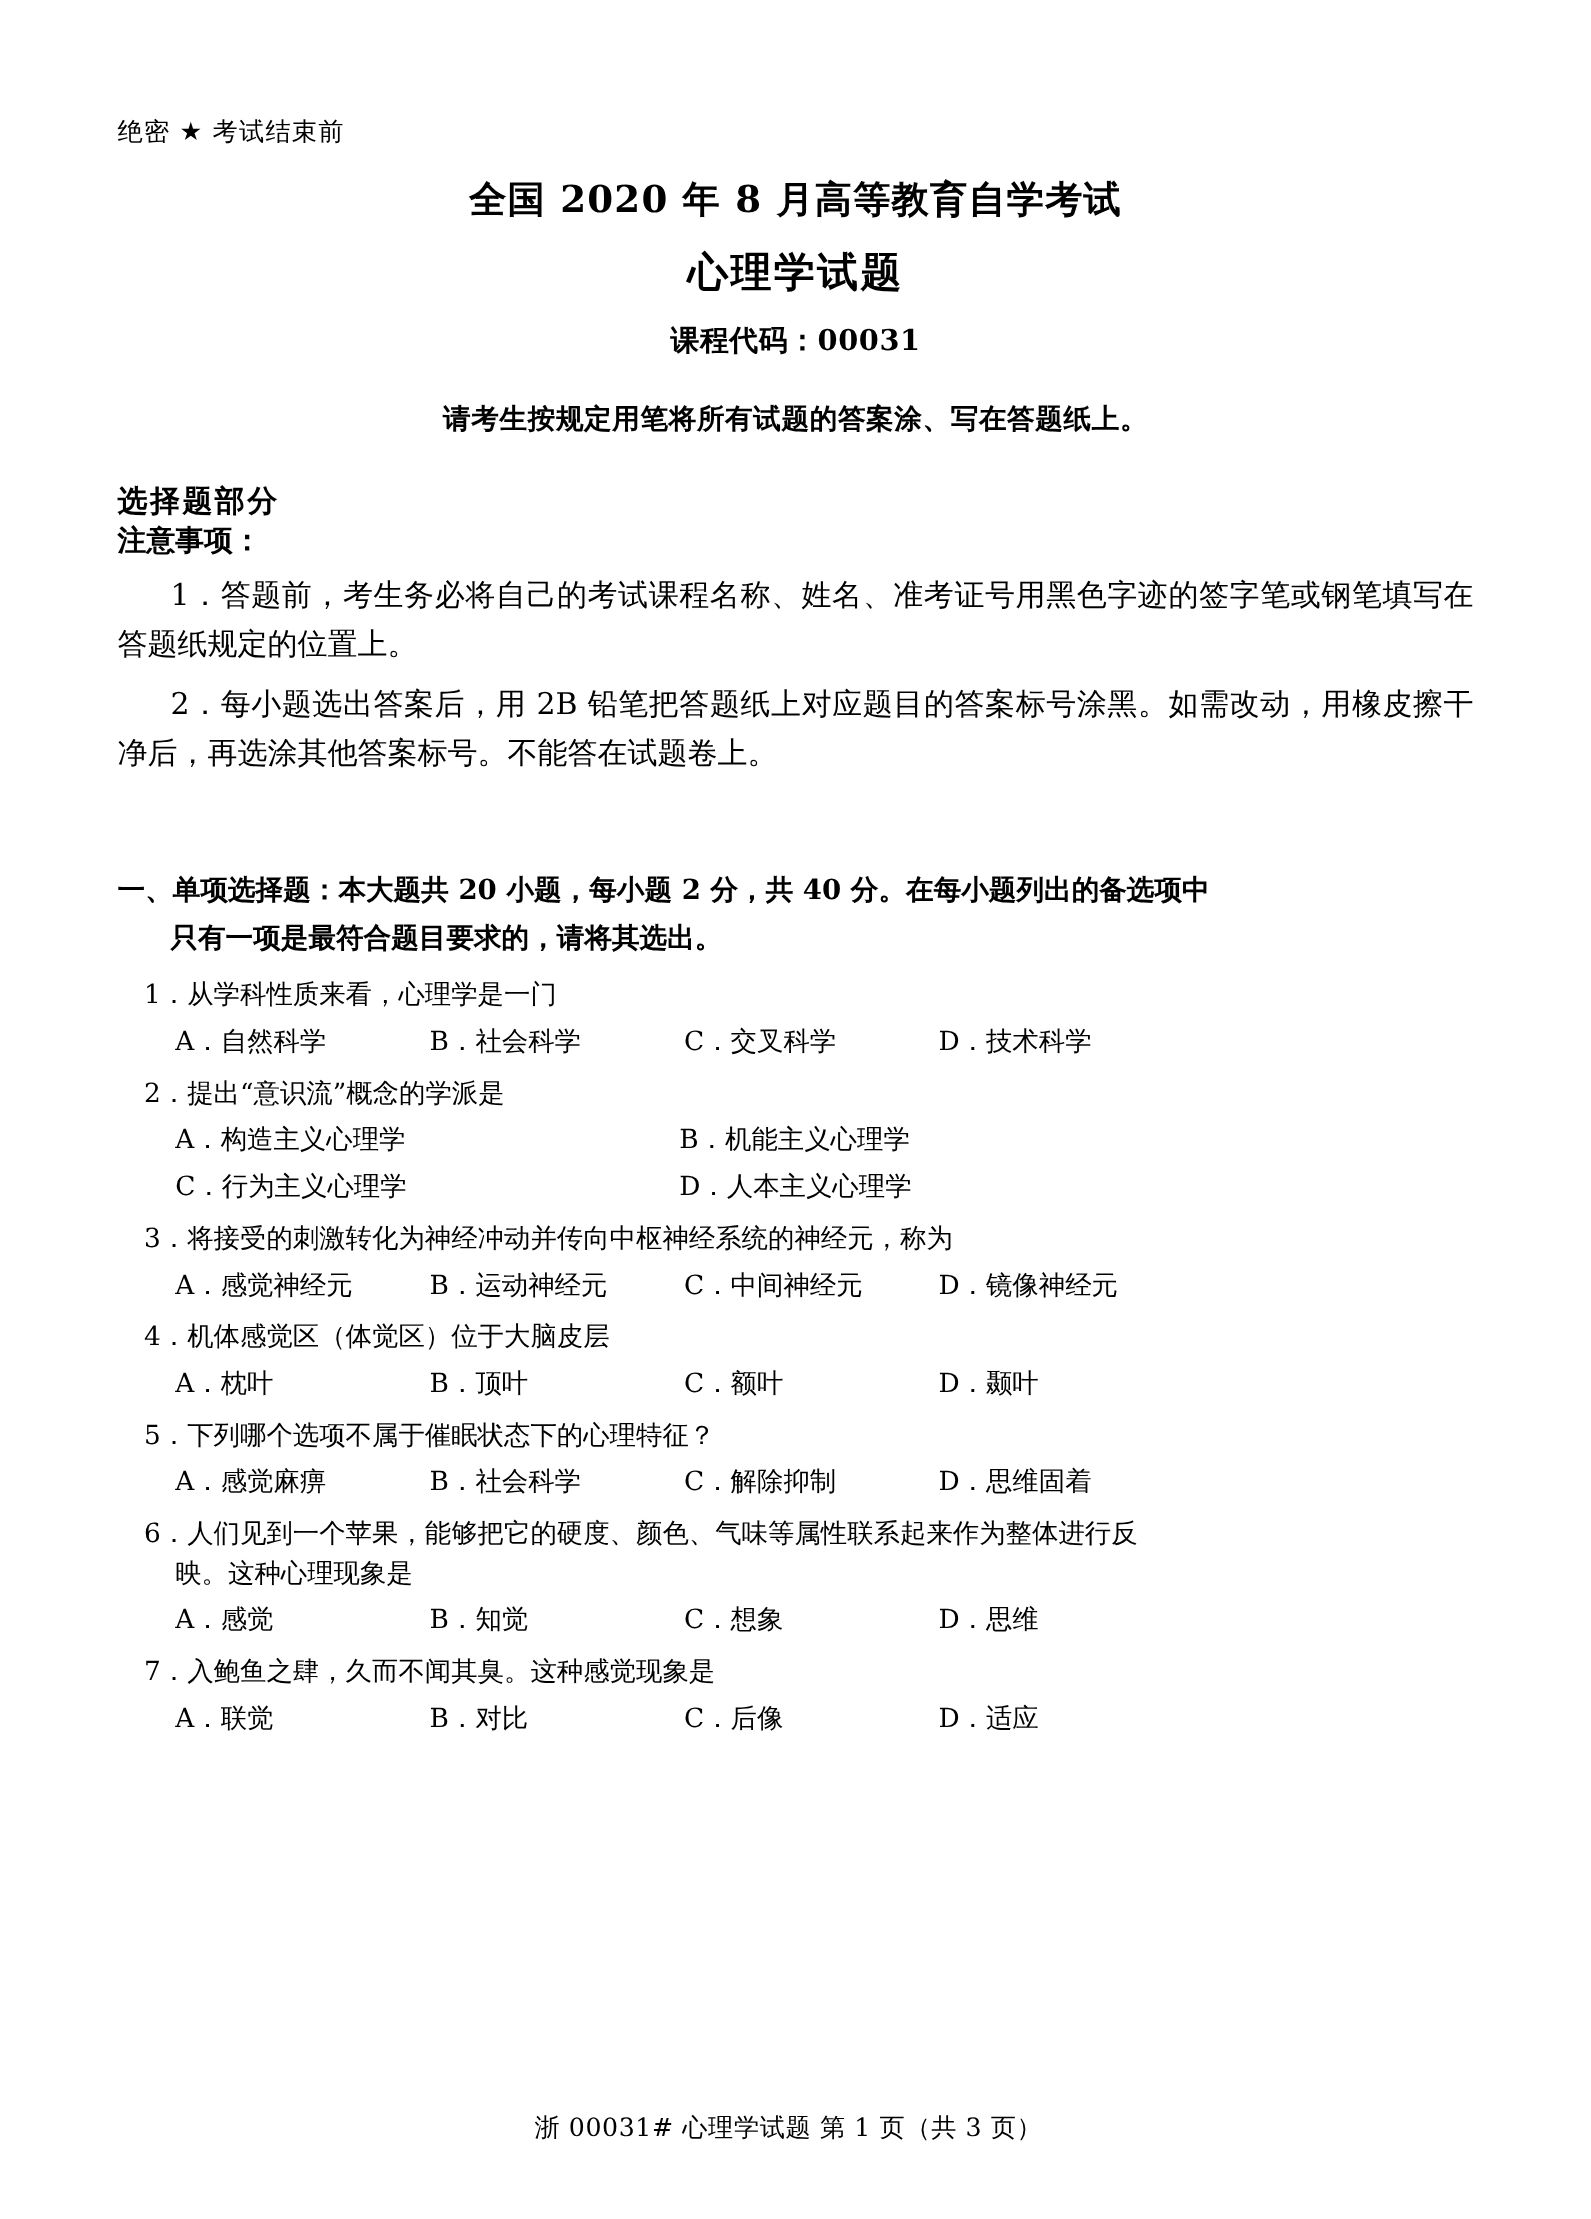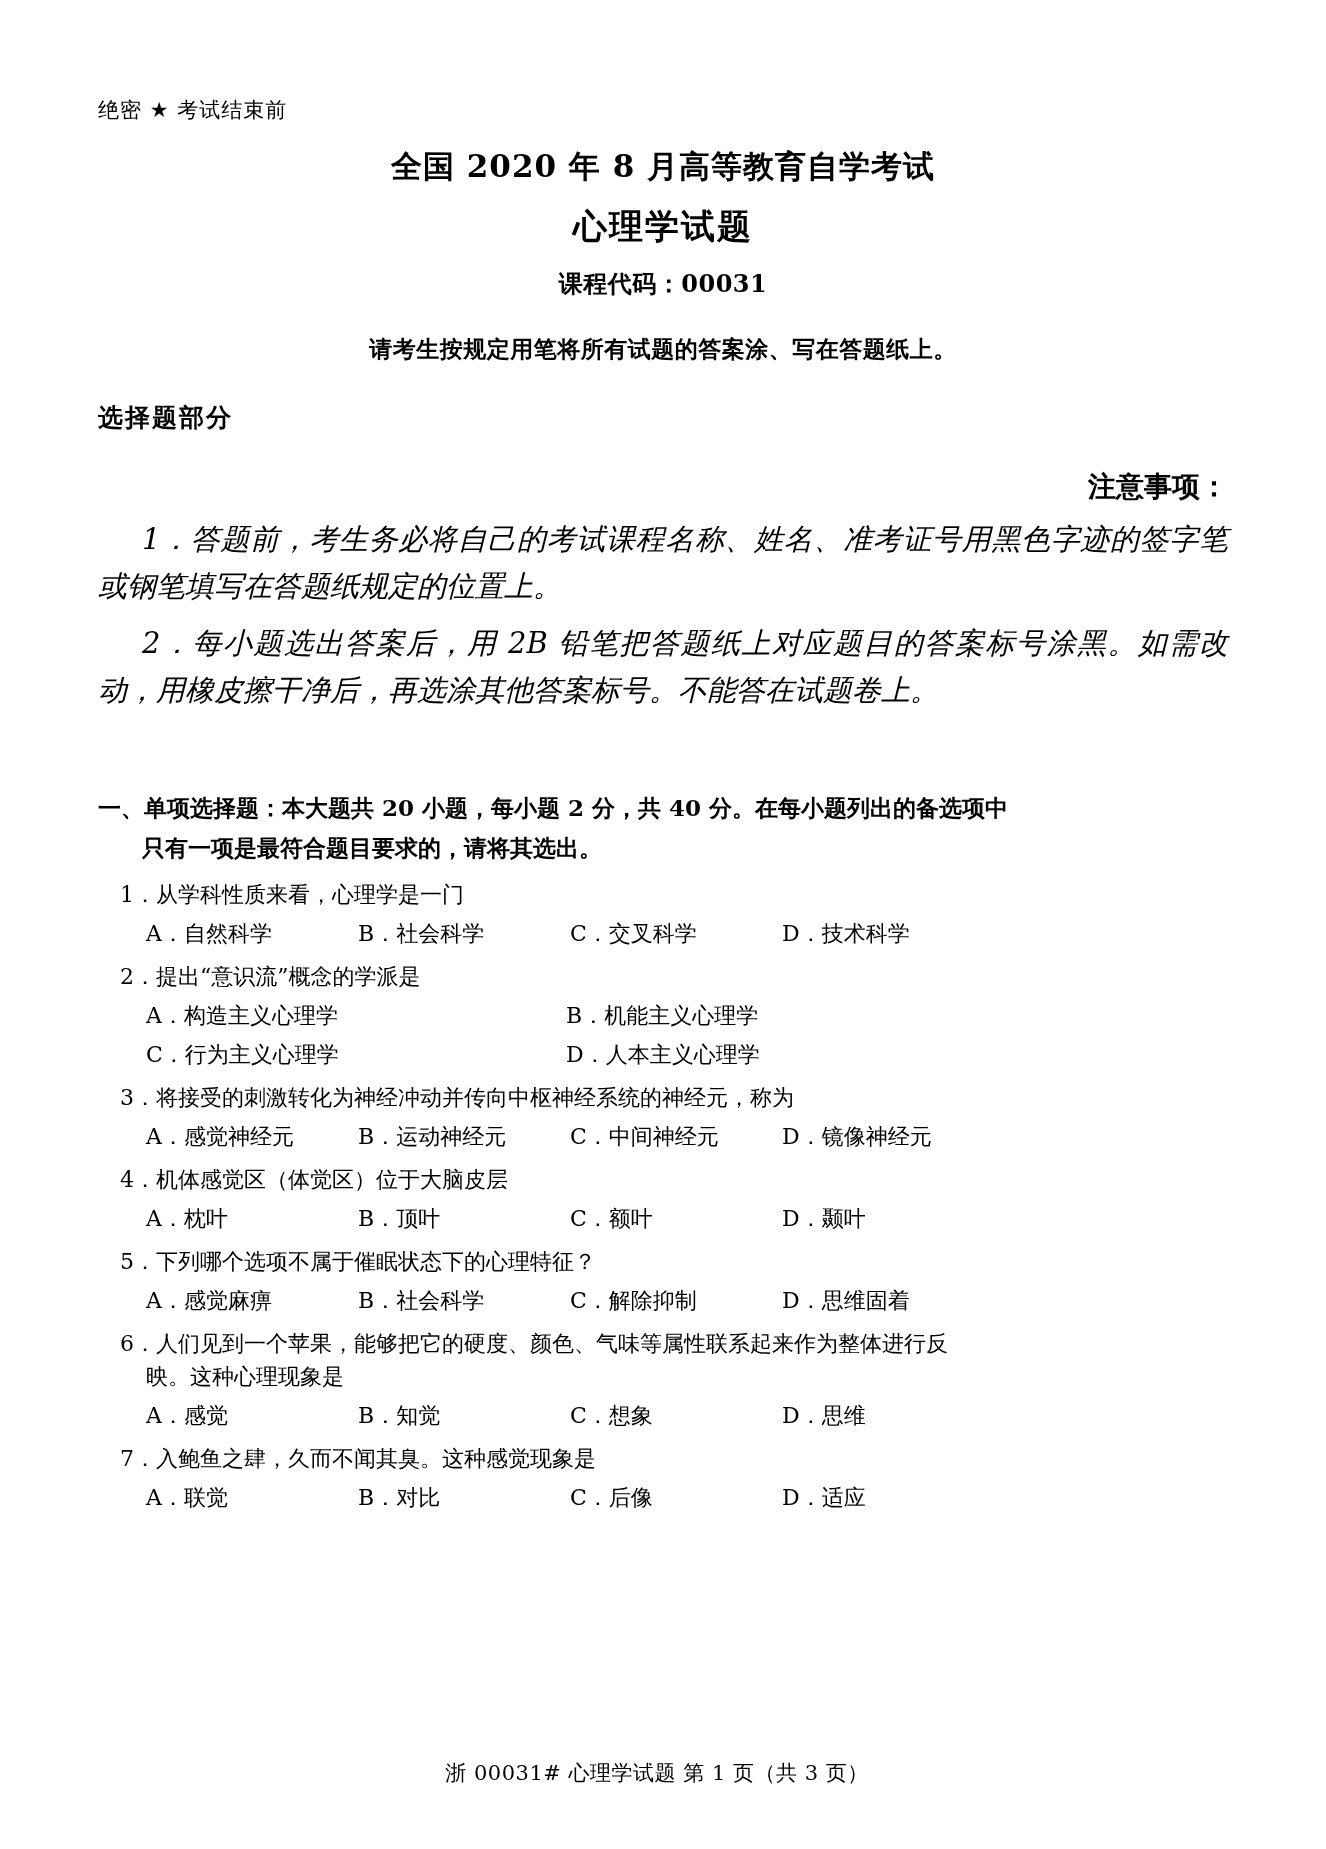--- a/index.html
+++ b/index.html
@@ -64,32 +64,29 @@
     letter-spacing: 0.5px;
   }
   .section-title {
     text-align: left;
     font-size: 25px;
     font-weight: bold;
     margin-top: 36px;
     letter-spacing: 2px;
   }
   .attention-head {
-    font-size: 28px;
-    font-weight: bold;
-    margin-top: 34px;
-    text-align: right;
+    font-size: 24px;
+    font-weight: bold;
   }
   .attention-item {
-    font-size: 29px;
+    font-size: 25px;
     line-height: 1.62;
     margin-top: 10px;
     text-indent: 44px;
     text-align: justify;
-    font-style: italic;
   }
   .big-q {
     font-size: 23px;
     font-weight: bold;
     margin-top: 74px;
     line-height: 1.75;
   }
   .big-q .indent {
     display: block;
     padding-left: 44px;

